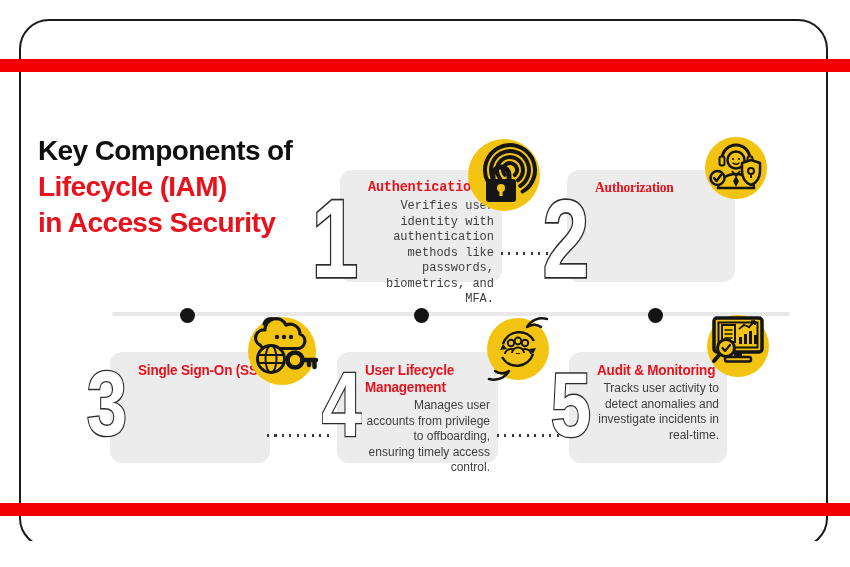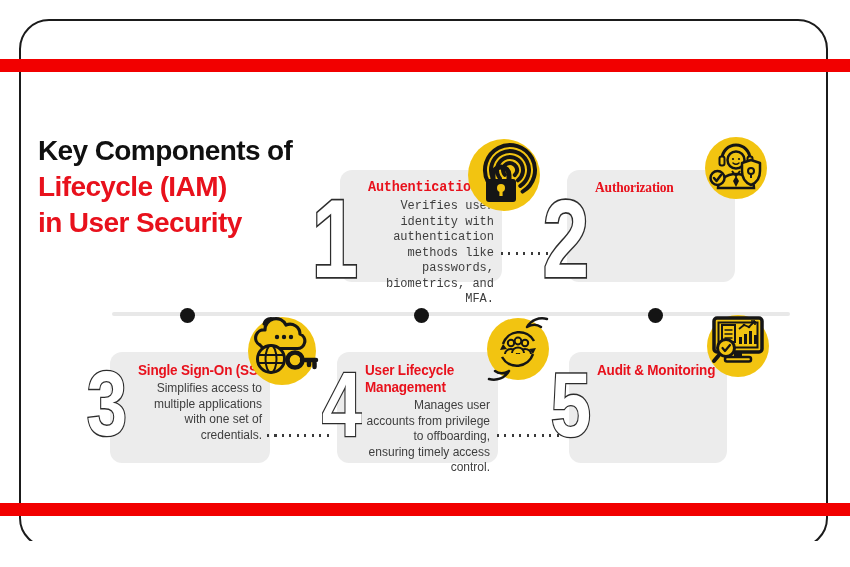--- a/index.html
+++ b/index.html
@@ -57,50 +57,50 @@
 
 <div id="stage">
 
   <div id="frame"></div>
   <div class="red-bar" id="red-bar-top"></div>
   <div class="red-bar" id="red-bar-bottom"></div>
 
   <div id="title">
     <div class="t-line">Key Components of</div>
     <div class="t-line t-red">Lifecycle (IAM)</div>
-    <div class="t-line t-red">in User Security</div>
+    <div class="t-line t-red">in Access Security</div>
   </div>
 
   <div id="timeline"></div>
   <div class="tl-dot" id="dot1"></div>
   <div class="tl-dot" id="dot2"></div>
   <div class="tl-dot" id="dot3"></div>
 
   <div class="dotted" id="dash1"></div>
   <div class="dotted" id="dash2"></div>
   <div class="dotted" id="dash3"></div>
 
   <div class="card" id="card1">
     <div class="card-heading">Authentication</div>
     <div class="card-body">Verifies user identity with authentication methods like passwords, biometrics, and MFA.</div>
   </div>
   <div class="card" id="card2">
     <div class="card-heading">Authorization</div>
   </div>
   <div class="card" id="card3">
     <div class="card-heading">Single Sign-On (SSO)</div>
-    <div class="card-body">Simplifies access to multiple applications with one set of credentials.</div>
   </div>
   <div class="card" id="card4">
     <div class="card-heading">User Lifecycle</div>
     <div class="card-heading">Management</div>
     <div class="card-body">Manages user accounts from privilege to offboarding, ensuring timely access control.</div>
   </div>
   <div class="card" id="card5">
     <div class="card-heading">Audit &amp; Monitoring</div>
+    <div class="card-body">Tracks user activity to detect anomalies and investigate incidents in real-time.</div>
   </div>
 
   <svg class="num-svg" id="n1" width="46" height="96" viewBox="0 0 64 100" preserveAspectRatio="none">
     <text x="32" y="95" text-anchor="middle">1</text>
     </svg>
   <svg class="num-svg" id="n2" width="46" height="94" viewBox="0 0 64 100" preserveAspectRatio="none">
     <text x="32" y="95" text-anchor="middle">2</text>
     </svg>
   <svg class="num-svg" id="n3" width="40" height="78" viewBox="0 0 64 100" preserveAspectRatio="none">
     <text x="32" y="95" text-anchor="middle">3</text>

